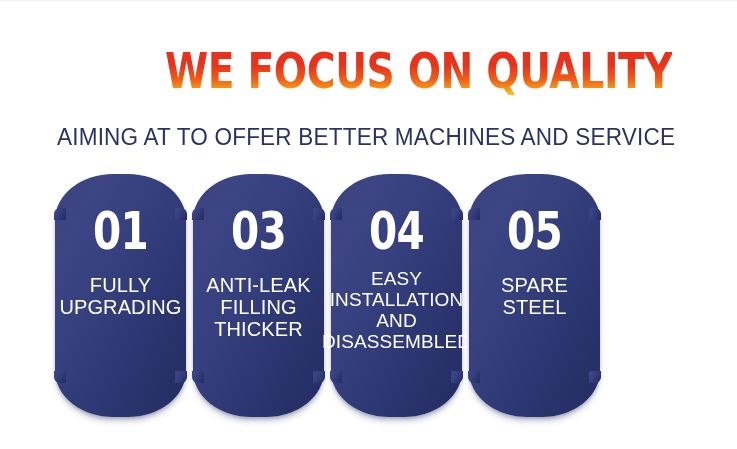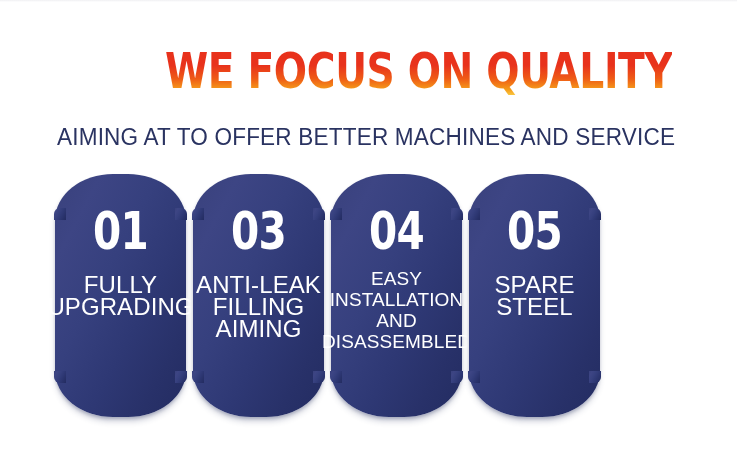--- a/index.html
+++ b/index.html
@@ -158,21 +158,21 @@
     letter-spacing: -1px;
     color: #ffffff;
     transform: scaleX(0.78);
   }
 
   .card-title {
     position: absolute;
     left: -9px;
     right: -9px;
     top: 100px;
-    font-size: 24px;
+    font-size: 20px;
     line-height: 22px;
     font-weight: 400;
     color: #ffffff;
     white-space: pre-line;
     letter-spacing: 0.1px;
   }
   
   .card.wide .card-title {
     left: -16px;
     right: -16px;
@@ -209,21 +209,21 @@
 
 
     <div class="card">
       <span class="notch tl"></span>
       <span class="notch tr"></span>
       <span class="notch bl"></span>
       <span class="notch br"></span>
       <div class="card-number">03</div>
       <div class="card-title">ANTI-LEAK
 FILLING
-AIMING</div>
+THICKER</div>
     </div>
 
     <div class="card wide">
       <span class="notch tl"></span>
       <span class="notch tr"></span>
       <span class="notch bl"></span>
       <span class="notch br"></span>
       <div class="card-number">04</div>
       <div class="card-title">EASY
 INSTALLATION

